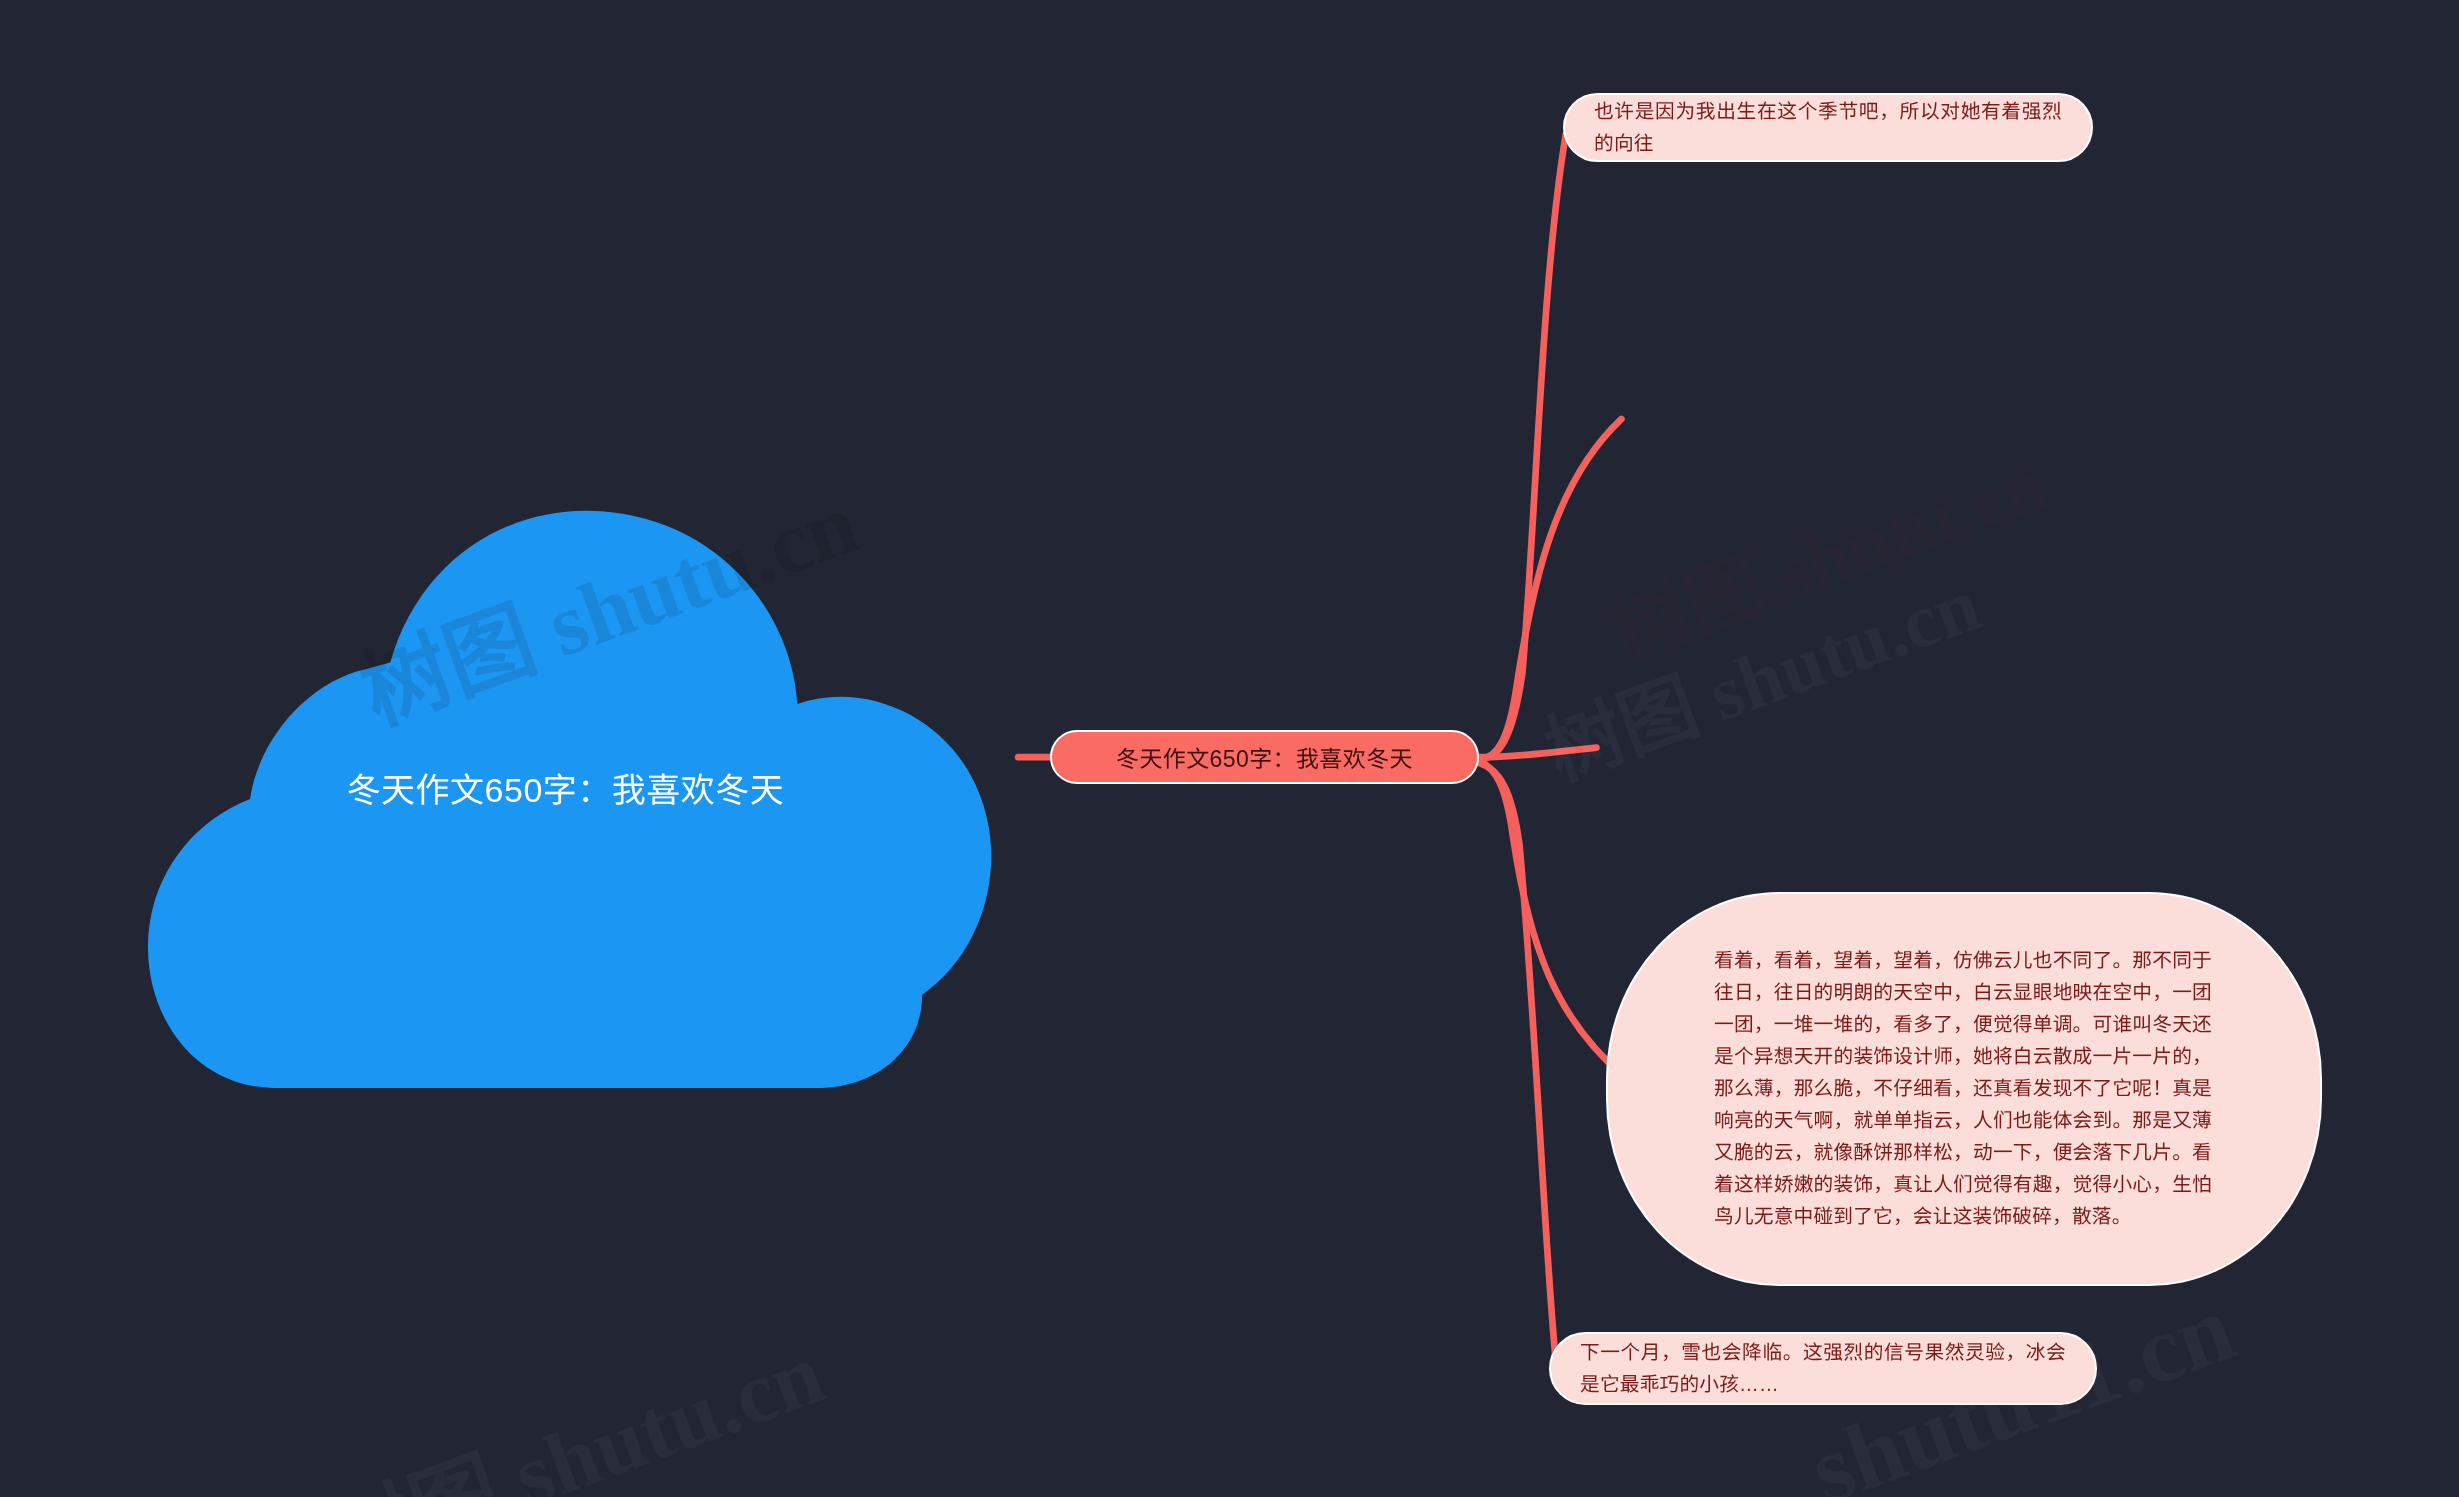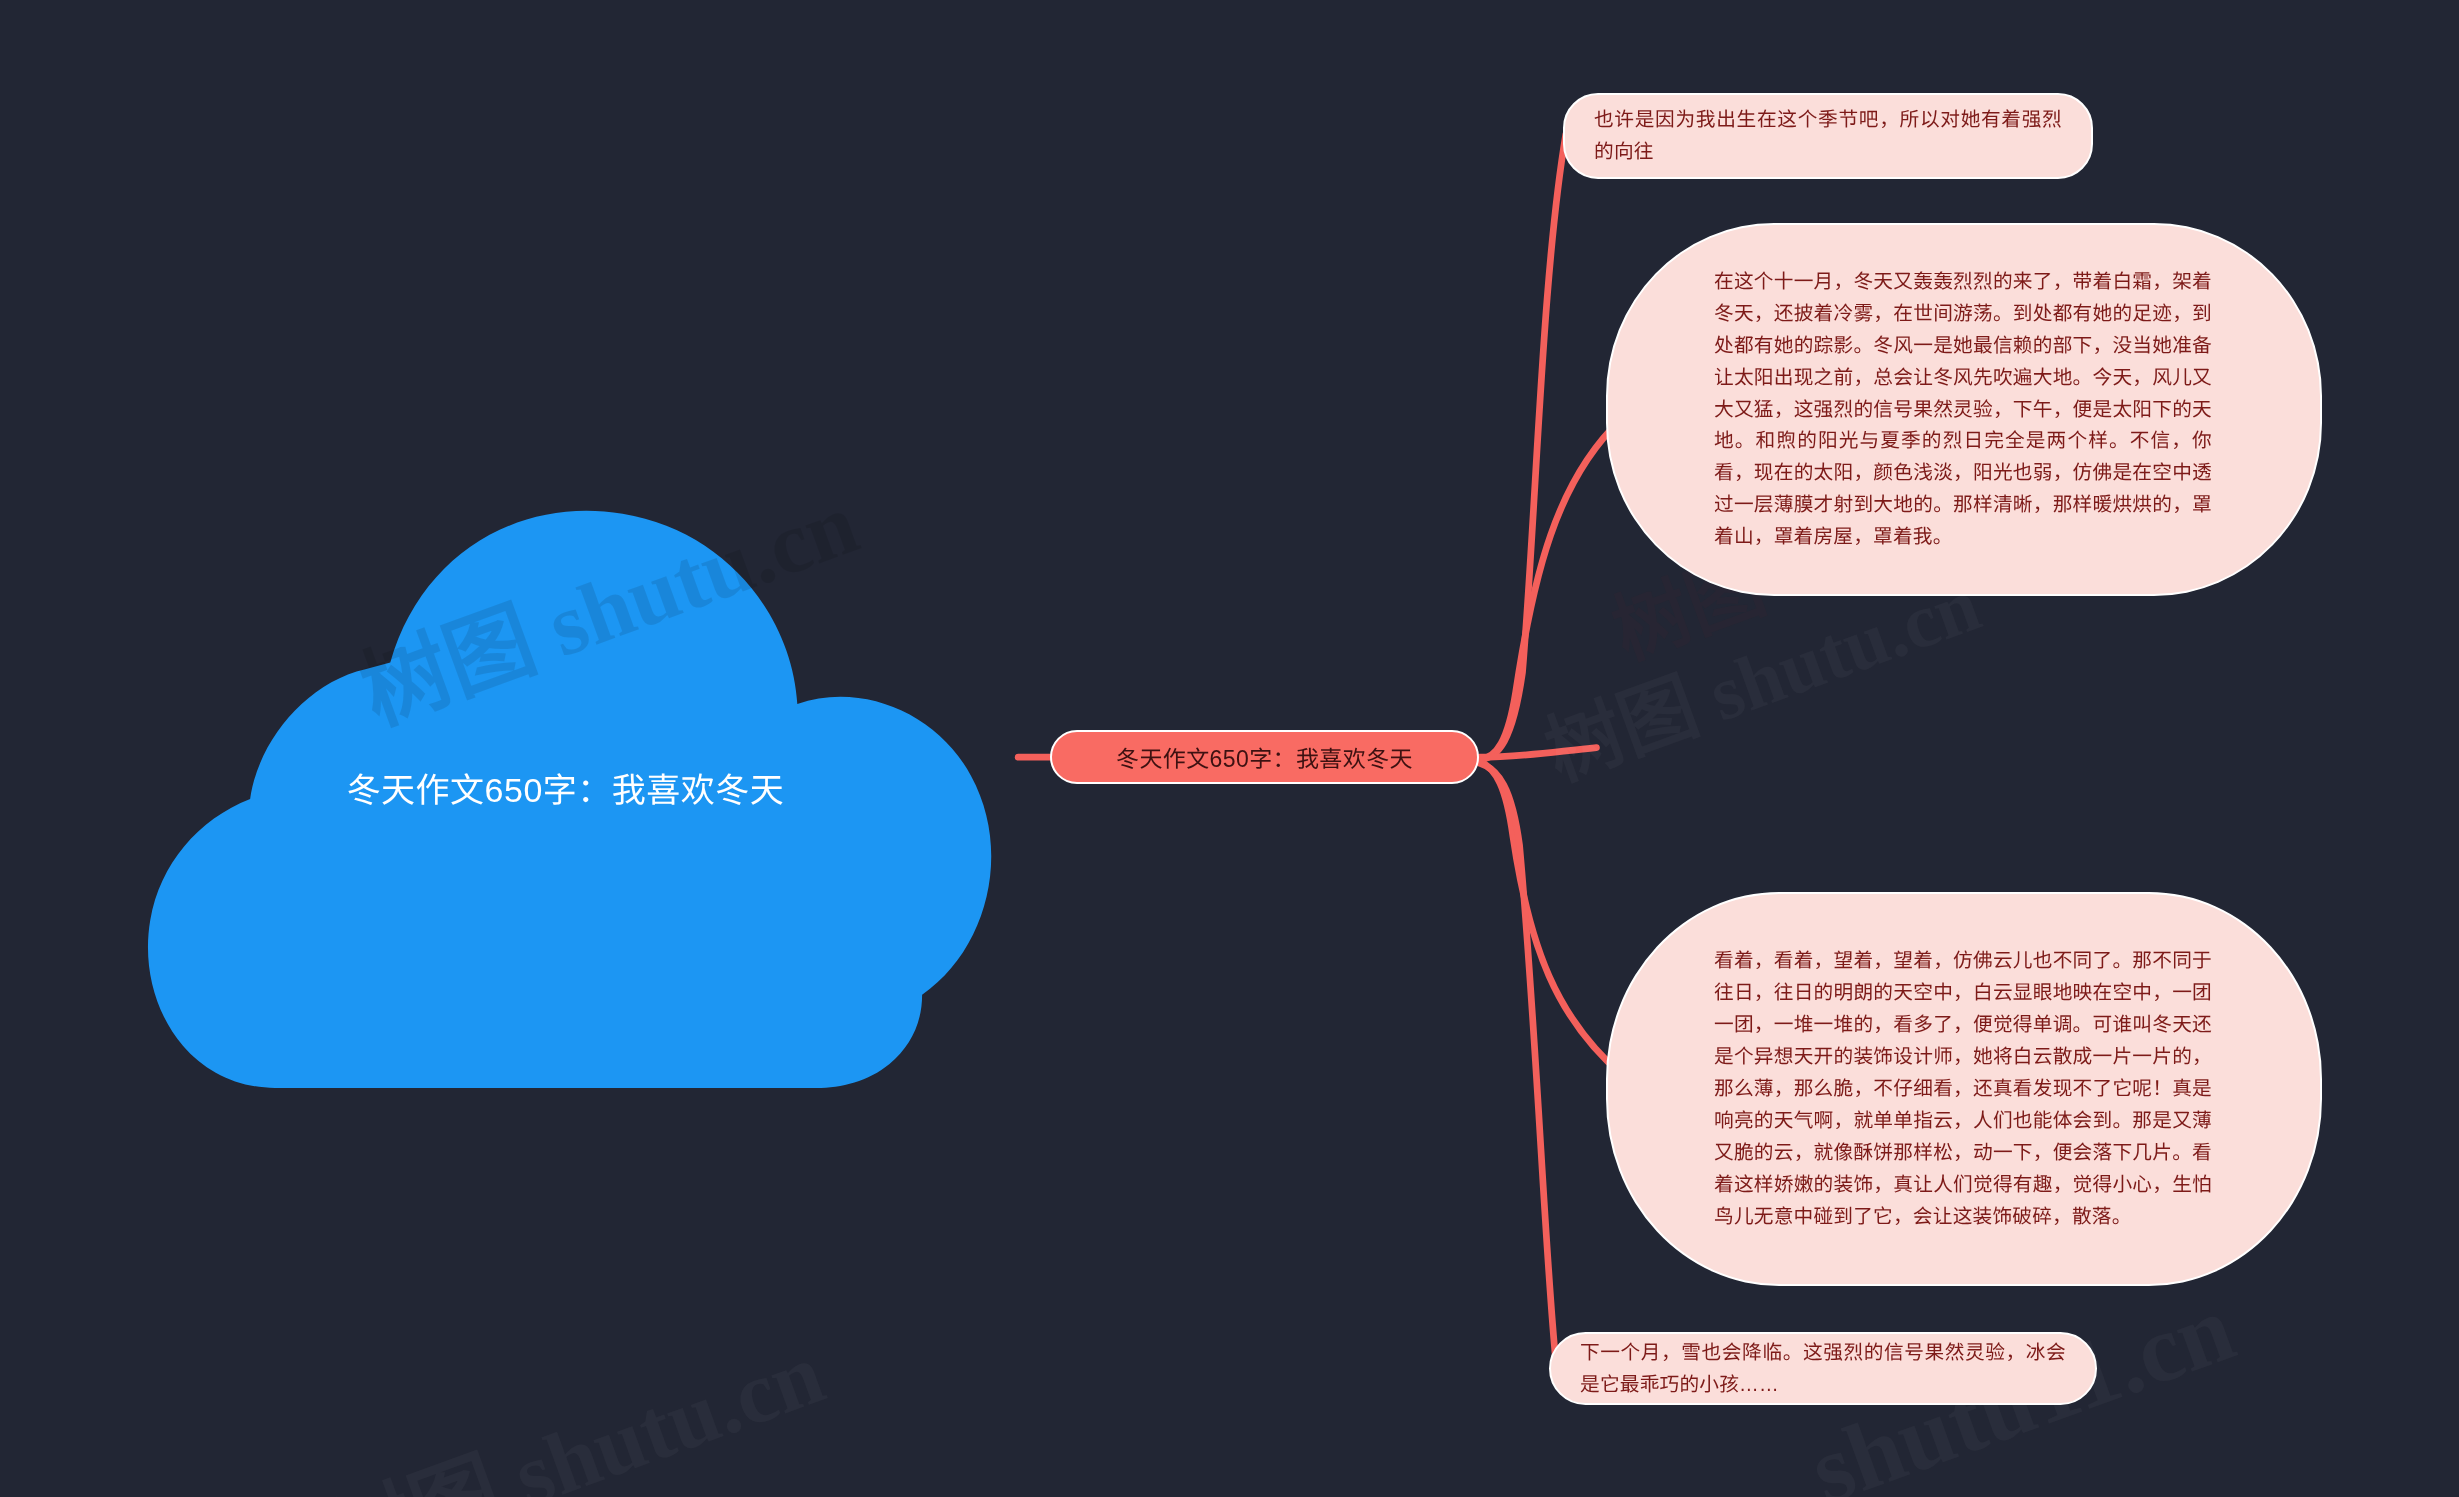--- a/index.html
+++ b/index.html
@@ -105,21 +105,21 @@
     color: #7d1a18;
     font-size: 19.7px;
     line-height: 1.62;
     letter-spacing: 0.2px;
     text-align: justify;
     text-justify: inter-ideograph;
     width: 100%;
     box-sizing: border-box;
   }
 
-  #branch-1 { left: 1563px; top: 93px;  width: 530px; height: 86px;  border-radius: 35px; }
+  #branch-1 { left: 1563px; top: 93px;  width: 530px; height: 69px;  border-radius: 35px; }
   #branch-1 .txt { padding: 0 29px; }
 
   #branch-2 { left: 1606px; top: 223px; width: 716px; height: 373px; border-radius: 168px/173px; }
   #branch-2 .txt { padding: 0 108px 0 106px; }
 
   #branch-3 { left: 1590px; top: 629px; width: 672px; height: 231px; border-radius: 115px/113px; }
   #branch-3 .txt { padding: 0 60px 0 56px; }
 
   #branch-4 { left: 1606px; top: 892px; width: 716px; height: 394px; border-radius: 173px/187px; }
   #branch-4 .txt { padding: 0 108px 0 106px; }
@@ -163,23 +163,20 @@
   </div>
 
   <div id="central-node">
     <span class="txt">冬天作文650字：我喜欢冬天</span>
   </div>
 
   <div class="branch" id="branch-1">
     <div class="txt">也许是因为我出生在这个季节吧，所以对她有着强烈的向往</div>
   </div>
 
-  <div class="branch" id="branch-2">
-    <div class="txt">在这个十一月，冬天又轰轰烈烈的来了，带着白霜，架着冬天，还披着冷雾，在世间游荡。到处都有她的足迹，到处都有她的踪影。冬风一是她最信赖的部下，没当她准备让太阳出现之前，总会让冬风先吹遍大地。今天，风儿又大又猛，这强烈的信号果然灵验，下午，便是太阳下的天地。和煦的阳光与夏季的烈日完全是两个样。不信，你看，现在的太阳，颜色浅淡，阳光也弱，仿佛是在空中透过一层薄膜才射到大地的。那样清晰，那样暖烘烘的，罩着山，罩着房屋，罩着我。</div>
-  </div>
 
 
   <div class="branch" id="branch-4">
     <div class="txt">看着，看着，望着，望着，仿佛云儿也不同了。那不同于往日，往日的明朗的天空中，白云显眼地映在空中，一团一团，一堆一堆的，看多了，便觉得单调。可谁叫冬天还是个异想天开的装饰设计师，她将白云散成一片一片的，那么薄，那么脆，不仔细看，还真看发现不了它呢！真是响亮的天气啊，就单单指云，人们也能体会到。那是又薄又脆的云，就像酥饼那样松，动一下，便会落下几片。看着这样娇嫩的装饰，真让人们觉得有趣，觉得小心，生怕鸟儿无意中碰到了它，会让这装饰破碎，散落。</div>
   </div>
 
   <div class="branch" id="branch-5">
     <div class="txt">下一个月，雪也会降临。这强烈的信号果然灵验，冰会是它最乖巧的小孩……</div>
   </div>
 

